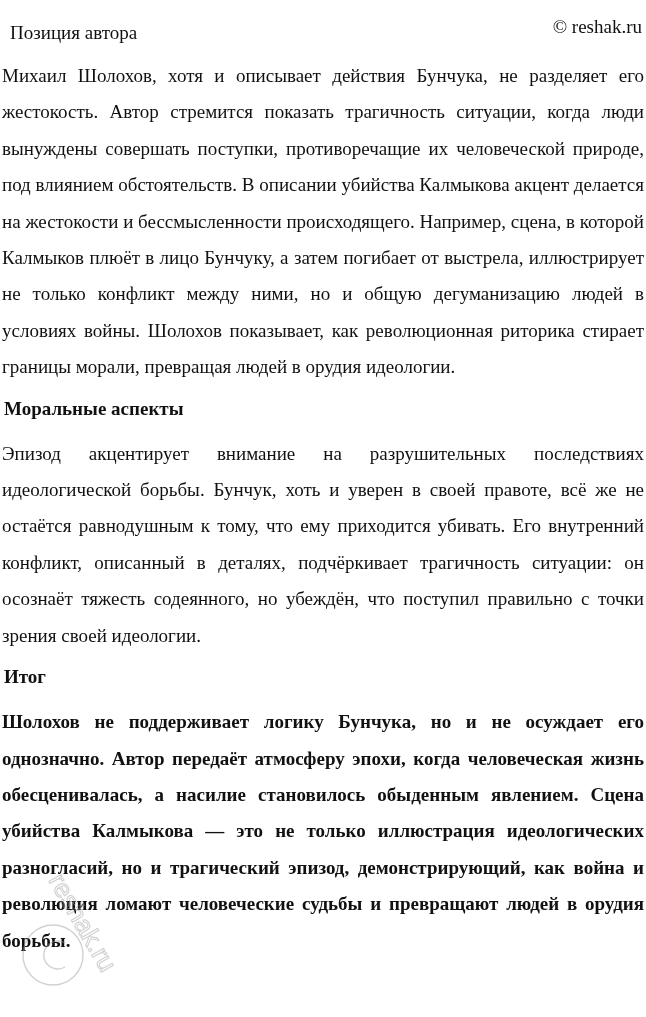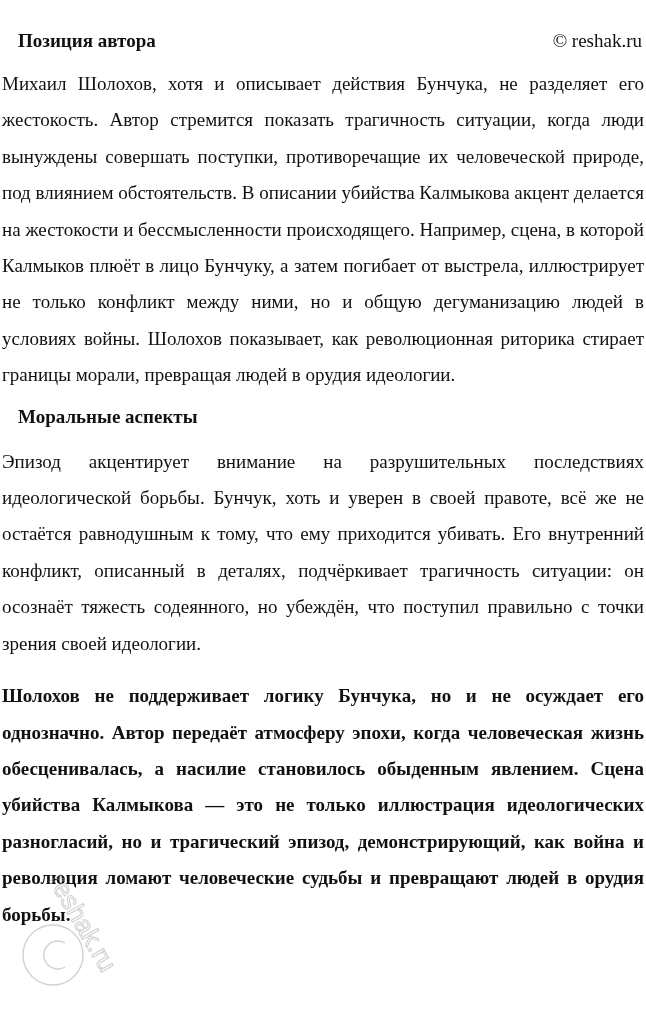--- a/index.html
+++ b/index.html
@@ -19,45 +19,45 @@
     position: absolute;
     left: 2px;
     top: 0;
     width: 642px;
   }
   .header-row {
     position: relative;
     height: 30px;
   }
   .heading {
-    font-weight: bold;
+    font-weight: normal;
     font-size: 19px;
     line-height: 22px;
-    margin: 16px;
+    margin: 8px;
     padding-top: 14px;
   }
   .copyright {
     position: absolute;
     right: 2px;
-    top: 14px;
+    top: 8px;
     font-size: 19px;
     line-height: 22px;
     font-weight: normal;
   }
   .para {
     font-size: 19px;
     line-height: 36.4px;
     text-align: justify;
     margin: 0;
   }
   .section-heading {
     font-weight: bold;
     font-size: 19px;
     line-height: 22px;
-    margin: 16px;
+    margin: 2px;
   }
   #p1 { margin-top: 20px; }
   #h2 { margin-top: 12px; }
   #p2 { margin-top: 16px; }
   #h3 { margin-top: 12px; }
   #p3 { margin-top: 16px; font-weight: bold; }
 
   .watermark {
     position: absolute;
     left: 8px;
@@ -75,20 +75,21 @@
   <div class="header-row">
     <h1 class="heading">Позиция автора</h1>
     <span class="copyright">© reshak.ru</span>
   </div>
 
   <p class="para" id="p1">Михаил Шолохов, хотя и описывает действия Бунчука, не разделяет его жестокость. Автор стремится показать трагичность ситуации, когда люди вынуждены совершать поступки, противоречащие их человеческой природе, под влиянием обстоятельств. В описании убийства Калмыкова акцент делается на жестокости и бессмысленности происходящего. Например, сцена, в которой Калмыков плюёт в лицо Бунчуку, а затем погибает от выстрела, иллюстрирует не только конфликт между ними, но и общую дегуманизацию людей в условиях войны. Шолохов показывает, как революционная риторика стирает границы морали, превращая людей в орудия идеологии.</p>
 
   <h2 class="section-heading" id="h2">Моральные аспекты</h2>
   <p class="para" id="p2">Эпизод акцентирует внимание на разрушительных последствиях идеологической борьбы. Бунчук, хоть и уверен в своей правоте, всё же не остаётся равнодушным к тому, что ему приходится убивать. Его внутренний конфликт, описанный в деталях, подчёркивает трагичность ситуации: он осознаёт тяжесть содеянного, но убеждён, что поступил правильно с точки зрения своей идеологии.</p>
 
+  <h2 class="section-heading" id="h3">Итог</h2>
   <p class="para" id="p3">Шолохов не поддерживает логику Бунчука, но и не осуждает его однозначно. Автор передаёт атмосферу эпохи, когда человеческая жизнь обесценивалась, а насилие становилось обыденным явлением. Сцена убийства Калмыкова — это не только иллюстрация идеологических разногласий, но и трагический эпизод, демонстрирующий, как война и революция ломают человеческие судьбы и превращают людей в орудия борьбы.</p>
 </div>
 
 <div class="watermark">
   <svg width="120" height="150" viewBox="0 0 120 150">
     <g fill="none" stroke="#9a9a9a" stroke-width="1.4">
       <circle cx="45" cy="95" r="30"></circle>
       <path d="M57 83 a14 14 0 1 0 0 24"></path>
     </g>
     <text x="40" y="20" transform="rotate(60 40 20)" font-family="Liberation Sans, sans-serif" font-size="26" fill="none" stroke="#9a9a9a" stroke-width="1.1">reshak.ru</text>

